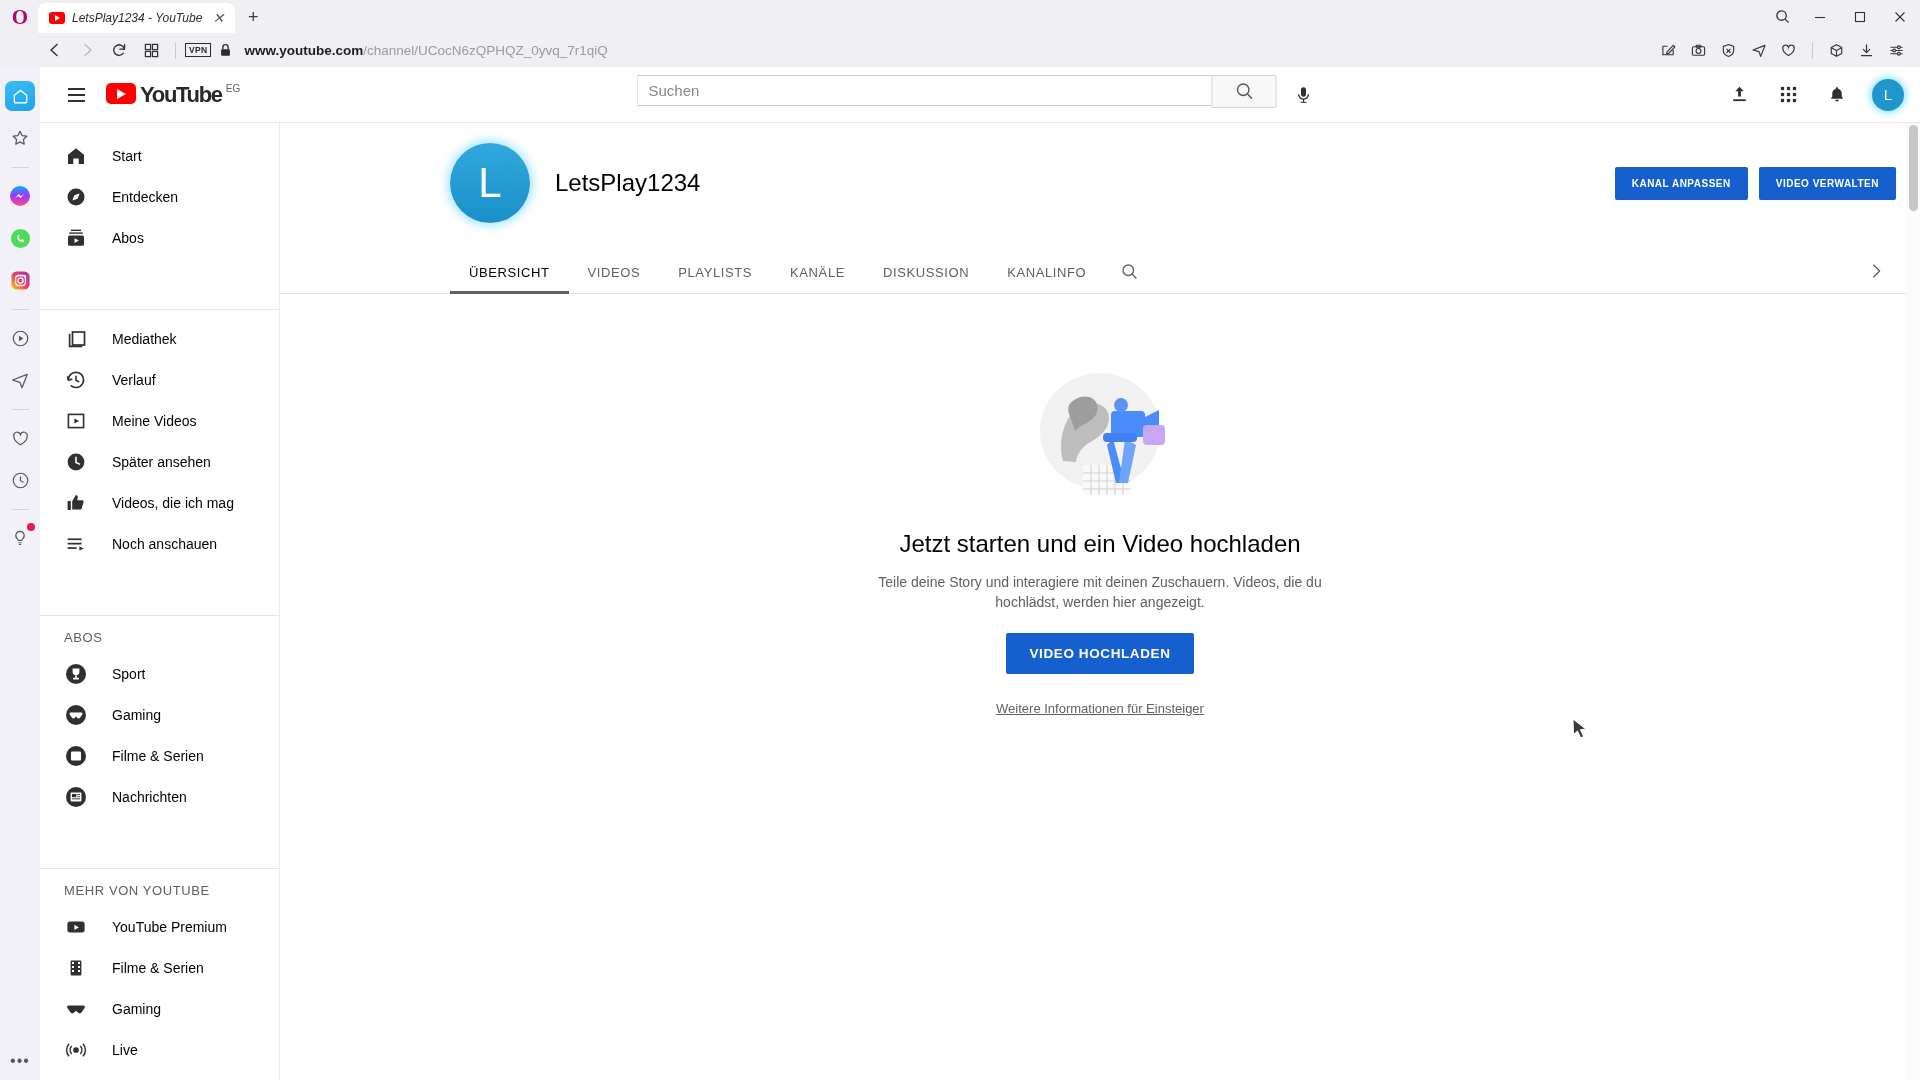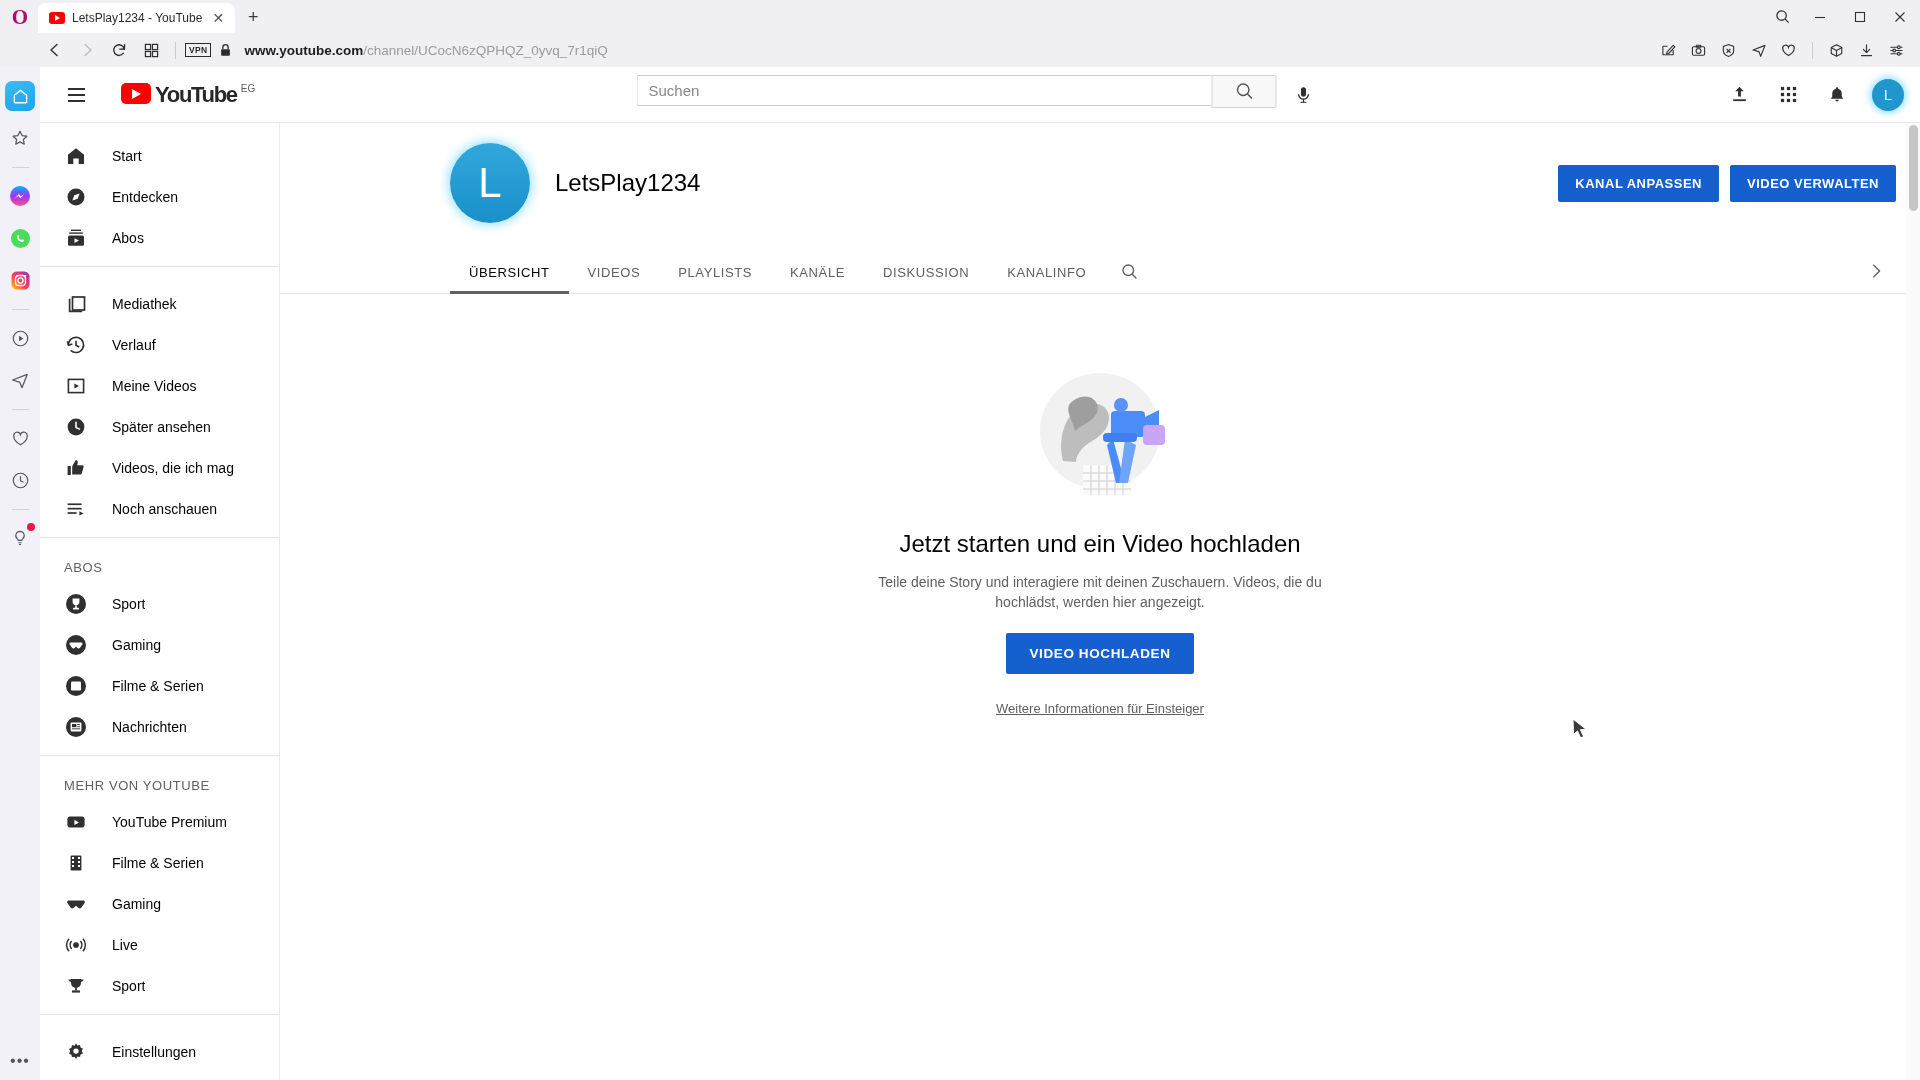--- a/index.html
+++ b/index.html
@@ -23,21 +23,21 @@
     position: absolute; left: 8px; top: 5px;
     width: 24px; height: 24px;
     display: flex; align-items: center; justify-content: center;
     font-size: 21px; font-weight: bold; color: #b5076b;
     font-family: "Liberation Serif", serif;
   }
   .tab {
     height: 30px; min-width: 180px; max-width: 240px;
     background: #fff; border-radius: 8px 8px 0 0;
     display: flex; align-items: center; gap: 7px;
-    padding: 0 8px 0 11px; position: relative;
+    padding: 0 8px 0 11px; position: relative; font-style: italic;
   }
   .tab-favicon {
     width: 16px; height: 12px; background: #ff0000;
     border-radius: 3px; flex: 0 0 auto; position: relative;
   }
   .tab-favicon::after {
     content: ""; position: absolute; left: 6px; top: 3px;
     border-left: 5px solid #fff;
     border-top: 3px solid transparent; border-bottom: 3px solid transparent;
   }
@@ -130,21 +130,21 @@
     height: 56px; flex: 0 0 56px; display: flex; align-items: center;
     padding: 0 16px; background: #fff;
     border-bottom: 1px solid #e8e8e8; position: relative; z-index: 5;
   }
   .burger {
     width: 40px; height: 40px; margin-right: 10px;
     display: flex; flex-direction: column; justify-content: center;
     align-items: center; gap: 4px;
   }
   .burger span { width: 17px; height: 2px; background: #303030; display: block; }
-  .yt-logo { display: flex; align-items: flex-start; gap: 4px; margin-left: 15px; }
+  .yt-logo { display: flex; align-items: flex-start; gap: 4px; }
   .yt-logo-mark {
     width: 30px; height: 21px; background: #ff0000; border-radius: 5px;
     position: relative; margin-top: 2px;
   }
   .yt-logo-mark::after {
     content: ""; position: absolute; left: 11px; top: 5.5px;
     border-left: 9px solid #fff;
     border-top: 5px solid transparent; border-bottom: 5px solid transparent;
   }
   .yt-logo-text {
@@ -196,21 +196,21 @@
 
   .yt-body { flex: 1; display: flex; min-height: 0; }
 
   
   .yt-nav {
     width: 240px; flex: 0 0 240px; background: #fff;
     border-right: 1px solid #eaeaea;
     overflow: hidden; padding-top: 12px;
   }
   .nav-group { padding-bottom: 8px; }
-  .nav-group + .nav-group { border-top: 1px solid #e5e5e5; padding-top: 16px; }
+  .nav-group + .nav-group { border-top: 1px solid #e5e5e5; padding-top: 8px; margin-top: 43px; }
   .nav-head {
     font-size: 13px; font-weight: 500; color: #606060;
     letter-spacing: .6px; padding: 6px 24px 8px;
     text-transform: uppercase;
   }
   .nav-item {
     height: 41px; display: flex; align-items: center;
     padding: 0 24px; gap: 24px; color: #030303;
   }
   .nav-ico {
@@ -237,21 +237,21 @@
     display: flex; align-items: center; justify-content: center;
     flex: 0 0 80px;
     box-shadow: 0 0 10px 3px rgba(60,200,255,.45);
   }
   .channel-name {
     font-size: 24px; color: #030303; margin-left: 25px; font-weight: 400;
   }
   .channel-actions { margin-left: auto; display: flex; gap: 11px; }
   .btn-blue {
     background: #165fce; color: #fff; border: none;
-    font-size: 13px; font-weight: bold; letter-spacing: .5px;
+    font-size: 10px; font-weight: bold; letter-spacing: .5px;
     padding: 11px 17px; border-radius: 2px;
     font-family: "Liberation Sans", sans-serif;
     white-space: nowrap;
   }
   .channel-tabs {
     display: flex; align-items: center;
     padding: 0 24px 0 170px; margin-top: 26px;
     border-bottom: 1px solid #e3e3e3; position: relative;
   }
   .ch-tab {

